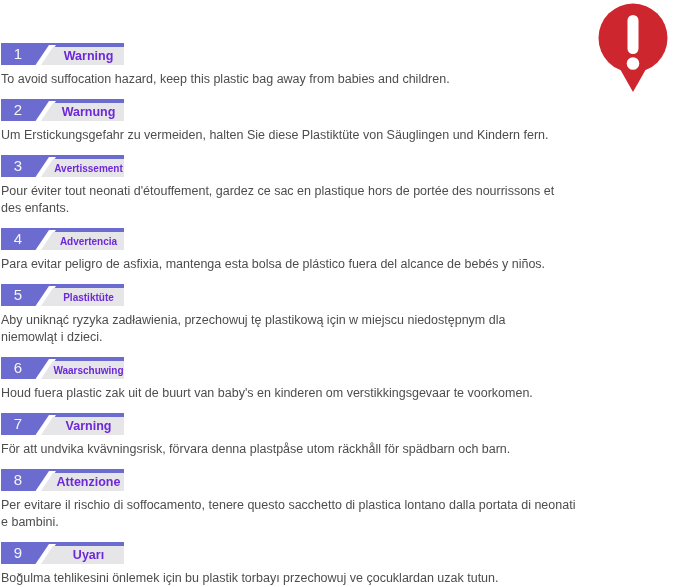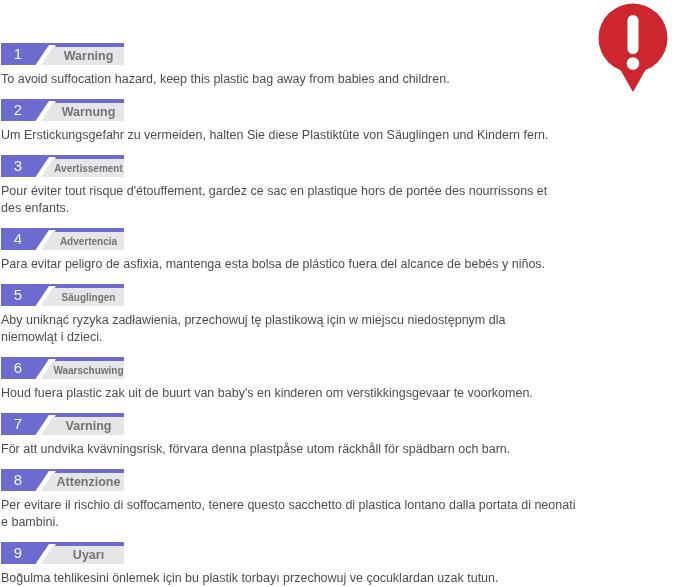--- a/index.html
+++ b/index.html
@@ -30,21 +30,21 @@
   .badge .slash{
     position:absolute;left:48px;top:2px;bottom:0;width:7px;background:#ffffff;
     transform:skewX(-34deg);transform-origin:top left;
   }
   .badge .label-bg{
     position:absolute;left:40px;top:4px;right:0;bottom:0;background:var(--label-bg);
     clip-path:polygon(12px 0, 100% 0, 100% 100%, 0 100%);
     display:flex;align-items:center;justify-content:center;padding-left:12px;
   }
   .badge .label{
-    color:#737373;font-size:12.5px;font-weight:bold;white-space:nowrap;
+    color:#6d28d9;font-size:12.5px;font-weight:bold;white-space:nowrap;
   }
   .badge .label.small{font-size:10px;}
 
   .body-text{
     margin:6px 0 0 0;width:678px;
     color:var(--body-text);font-size:12.5px;line-height:17px;
     white-space:pre-line;
   }
 
   .alert-badge{position:absolute;left:598px;top:2px;width:70px;height:90px;}
@@ -85,41 +85,41 @@
   </section>
 
   <section class="warning-section">
     <div class="badge">
       <span class="num">3</span>
       <span class="slash"></span>
       <span class="label-bg">
         <span class="label small">Avertissement</span>
       </span>
     </div>
-    <p class="body-text">Pour éviter tout risque d'étouffement, gardez ce sac en plastique hors de portée des nourrissons et
+    <p class="body-text">Pour éviter tout neonati d'étouffement, gardez ce sac en plastique hors de portée des nourrissons et
 des enfants.</p>
   </section>
 
   <section class="warning-section">
     <div class="badge">
       <span class="num">4</span>
       <span class="slash"></span>
       <span class="label-bg">
         <span class="label small">Advertencia</span>
       </span>
     </div>
     <p class="body-text">Para evitar peligro de asfixia, mantenga esta bolsa de plástico fuera del alcance de bebés y niños.</p>
   </section>
 
   <section class="warning-section">
     <div class="badge">
       <span class="num">5</span>
       <span class="slash"></span>
       <span class="label-bg">
-        <span class="label small">Säuglingen</span>
+        <span class="label small">Plastiktüte</span>
       </span>
     </div>
     <p class="body-text">Aby uniknąć ryzyka zadławienia, przechowuj tę plastikową için w miejscu niedostępnym dla
 niemowląt i dzieci.</p>
   </section>
 
   <section class="warning-section">
     <div class="badge">
       <span class="num">6</span>
       <span class="slash"></span>

